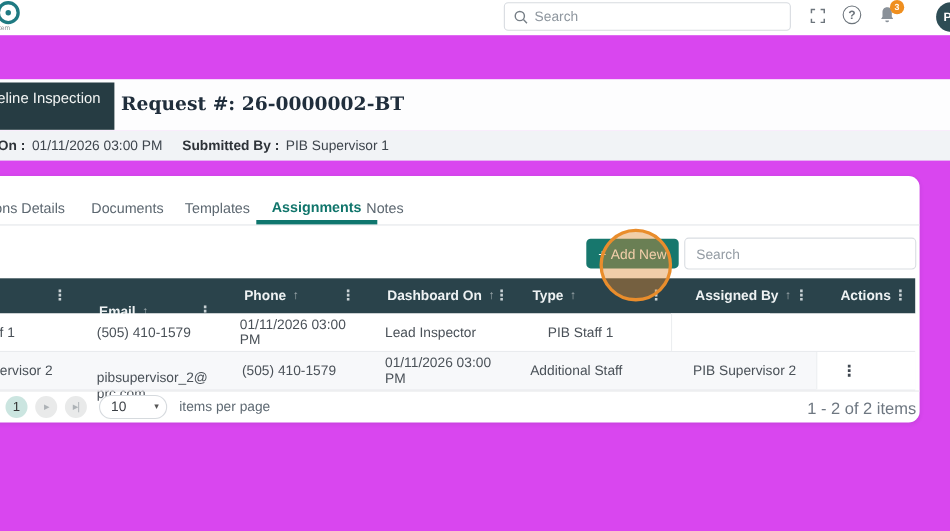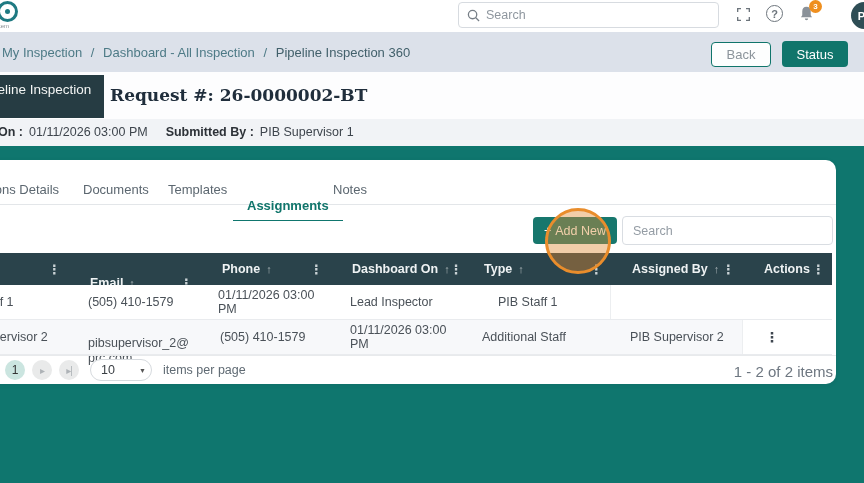--- a/index.html
+++ b/index.html
@@ -1,18 +1,18 @@
 <!DOCTYPE html>
 <html><head>
 <meta charset="utf-8">
 <style>
   * { margin:0; padding:0; box-sizing:border-box; }
   html,body { width:864px; height:483px; }
   body { font-family:"Liberation Sans","DejaVu Sans",sans-serif; background:#e5e8ef; }
-  .stage { position:relative; width:864px; height:483px; overflow:hidden; background:#0f766e; }
+  .stage { position:relative; width:864px; height:483px; overflow:hidden; background:#d946ef; }
 
   
   .topbar { position:absolute; left:0; top:0; width:864px; height:32px; background:#ffffff; }
   .logo-circle { position:absolute; left:-3px; top:1px; width:21px; height:21px; border:3px solid #1f7a82; border-radius:50%; }
   .logo-circle::after { content:""; position:absolute; left:5px; top:5px; width:5px; height:5px; background:#1f7a82; border-radius:50%; }
   .logo-text { position:absolute; left:-4px; top:23px; font-size:6px; color:#8a8f94; }
   .top-search { position:absolute; left:458px; top:2px; width:261px; height:26px; border:1px solid #d7dbe0; border-radius:4px; background:#fff; display:flex; align-items:center; padding-left:8px; }
   .top-search svg { flex:0 0 auto; }
   .top-search input { border:none; outline:none; flex:1; margin-left:6px; font-size:12.5px; color:#444; font-family:inherit; background:transparent; }
   .top-search input::placeholder { color:#8f979f; }
@@ -41,21 +41,21 @@
   .hdr-strip { position:absolute; left:0; top:119px; width:864px; height:27px; background:#f1f3f6; }
   .hdr-strip .inner { position:absolute; left:-52px; top:6px; display:flex; align-items:center; font-size:12.5px; white-space:nowrap; }
   .hdr-strip .lbl { font-weight:bold; color:#2d3238; margin-right:6px; }
   .hdr-strip .val { color:#3e454d; }
   .hdr-strip .gap { width:18px; }
 
   
   .card { position:absolute; left:-30px; top:160px; width:866px; height:224px; background:#ffffff; border-radius:10px; box-shadow:0 1px 4px rgba(30,40,60,0.10); }
   .tabs-line { position:absolute; left:0; top:44px; width:866px; height:1px; background:#e3e6e9; }
   .tab { position:absolute; top:22px; font-size:13px; color:#5c6770; white-space:nowrap; cursor:pointer; }
-  .tab.active { top:38px; height:23px; padding:0 14px; color:#10756b; font-weight:bold; border-bottom:1px solid #0f766e; }
+  .tab.active { top:21px; height:23px; padding:0 14px; color:#10756b; font-weight:bold; border-bottom:4px solid #0f766e; }
   .tab0 { left:-20px; } .tab1 { left:113px; } .tab2 { left:198px; } .tab3 { left:263px; } .tab4 { left:363px; }
 
   .btn-add { position:absolute; left:563px; top:57px; width:84px; height:27px; background:#17776d; border:none; border-radius:4px; color:#fff; font-size:12.5px; display:flex; align-items:center; justify-content:center; gap:4px; cursor:pointer; }
   .tb-search { position:absolute; left:652px; top:56px; width:211px; height:29px; border:1px solid #d9dde2; border-radius:4px; font-size:12.5px; color:#444; padding-left:10px; outline:none; font-family:inherit; }
   .tb-search::placeholder { color:#949ca4; }
   .highlight-circle { position:absolute; left:575px; top:48px; width:66px; height:66px; border:3px solid #e98d2c; border-radius:50%; background:rgba(222,138,51,0.42); z-index:6; pointer-events:none; }
 
   
   .grid-row { position:absolute; left:-28px; width:890px; display:flex; }
   .thead { top:93px; height:32px; background:#2a434b; }
@@ -109,31 +109,20 @@
     <div class="icon-btn bell">
       <svg width="17" height="17" viewBox="0 0 20 20">
           <path d="M10 2 C6.7 2 5 4.4 5 7.5 L5 12 L3.5 14.5 L16.5 14.5 L15 12 L15 7.5 C15 4.4 13.3 2 10 2 Z" fill="#8a9199"></path>
           <path d="M8 16 a2 2 0 0 0 4 0 Z" fill="#8a9199"></path>
         </svg>
     </div>
     <div class="bell-badge">3</div>
     <div class="avatar">P1</div>
   </div>
 
-  <div class="band">
-    <div class="crumbs">
-      <span>My Inspection</span>
-      <span class="sep">/</span>
-      <span>Dashboard - All Inspection</span>
-      <span class="sep">/</span>
-      <span class="current">Pipeline Inspection 360</span>
-    </div>
-    <div class="btn-back">Back</div>
-    <div class="btn-status">Status</div>
-  </div>
 
   <div class="hdr-white">
     <div class="module-box">
       <div class="l1">Pipeline Inspection</div>
       <div class="l2">360</div>
     </div>
     <div class="req-title">Request #: 26-0000002-BT</div>
   </div>
   <div class="hdr-strip">
     <div class="inner">

